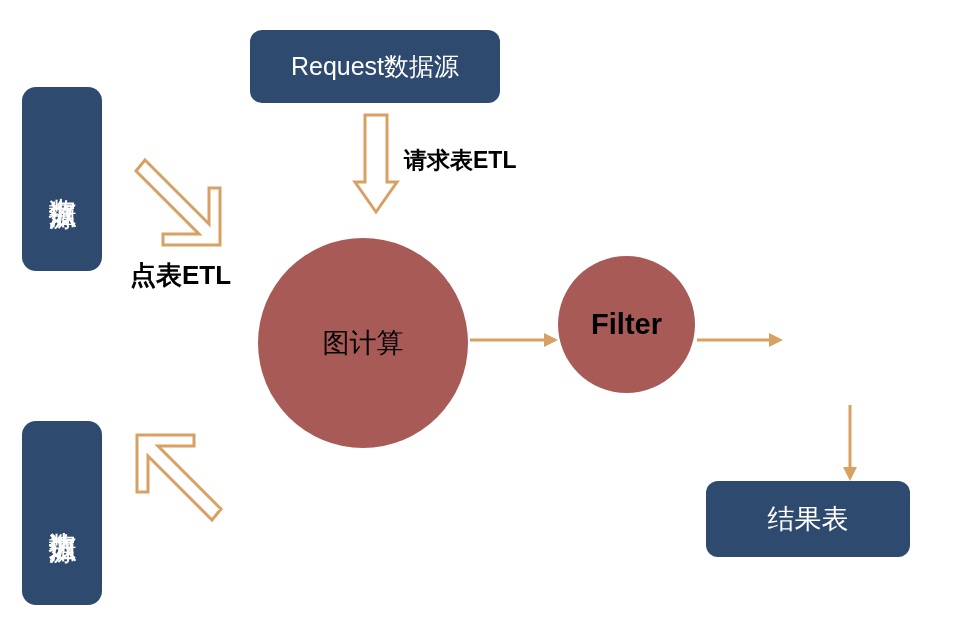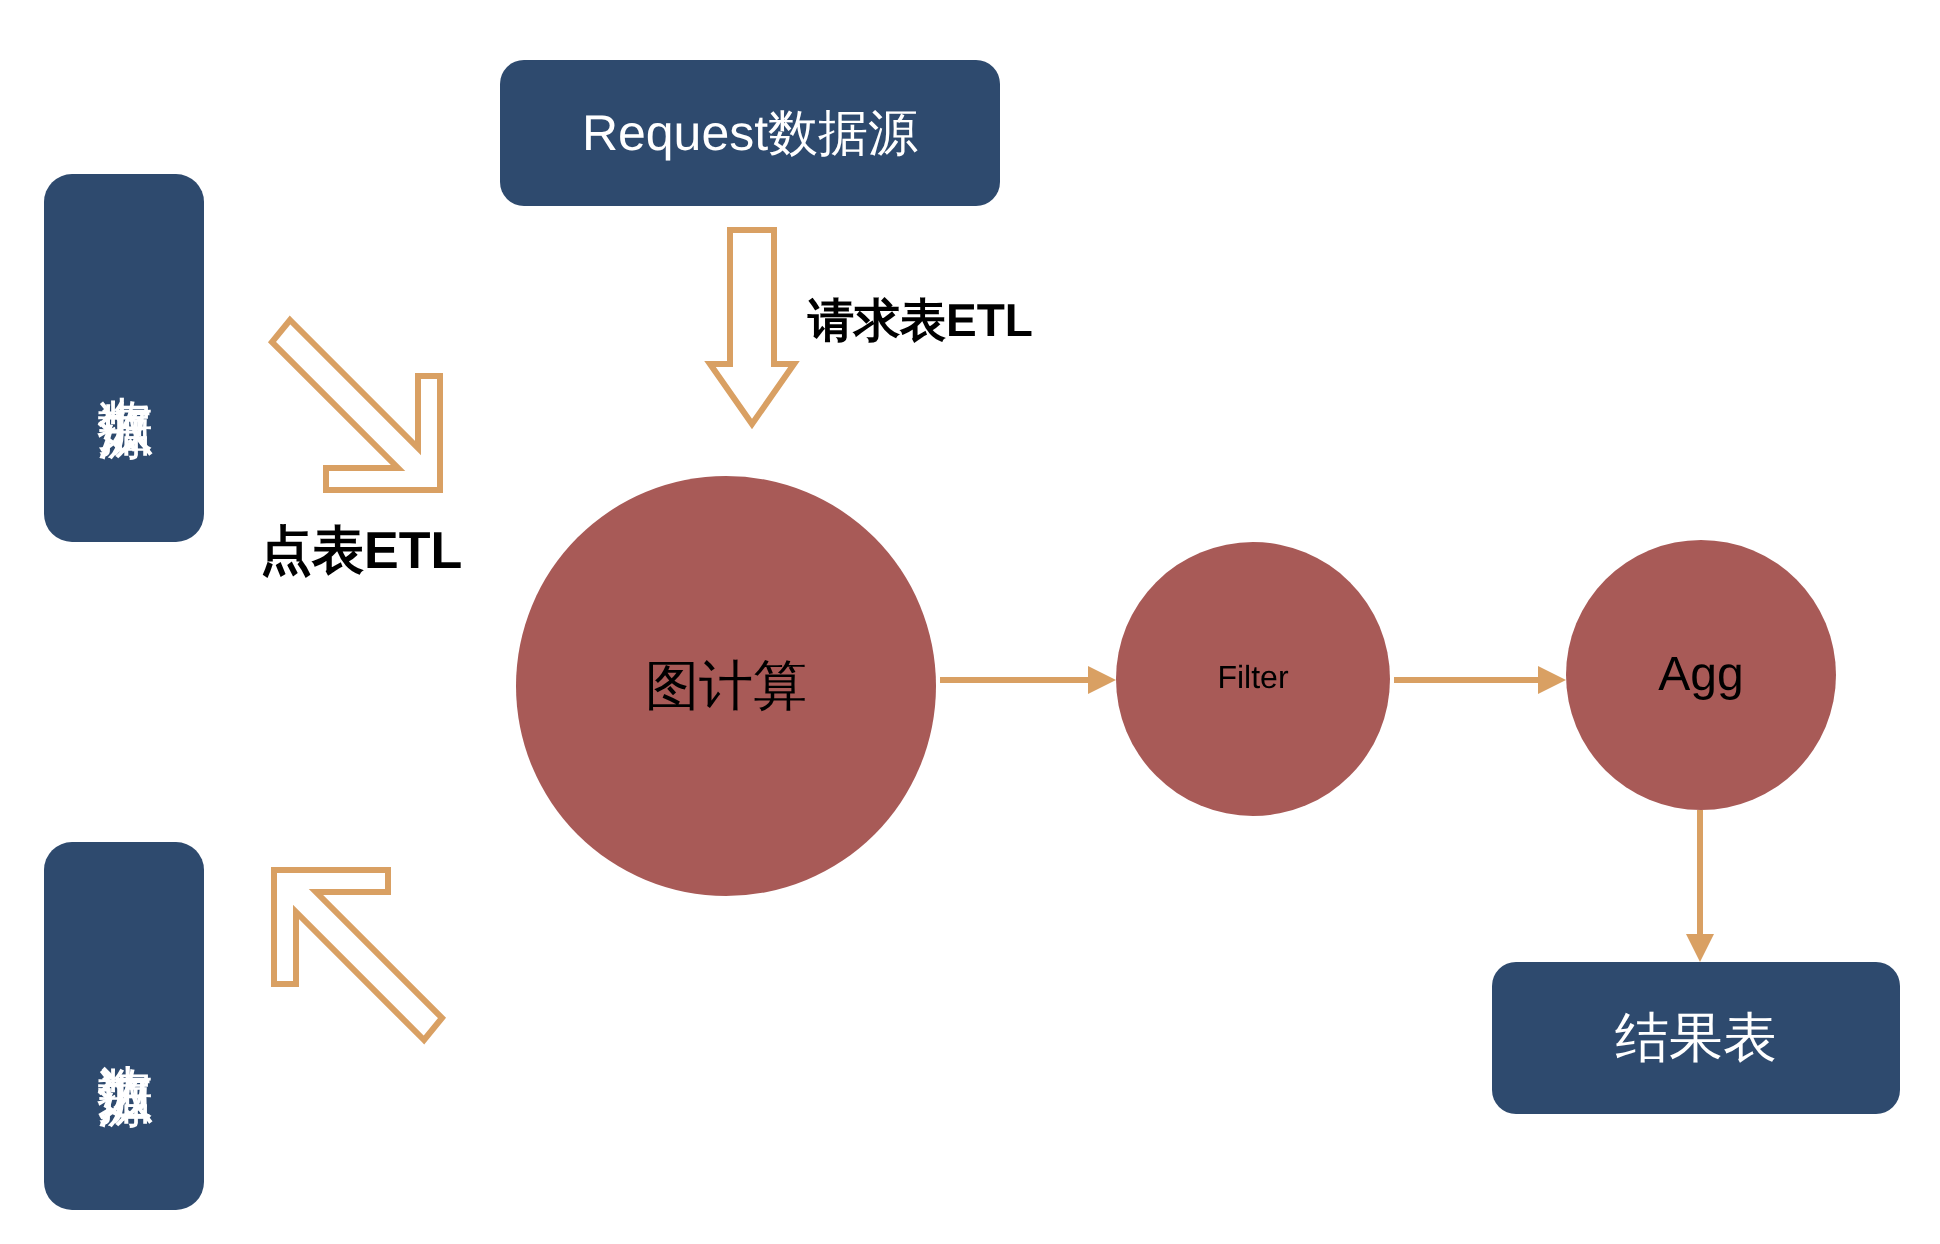--- a/index.html
+++ b/index.html
@@ -56,24 +56,24 @@
     position: absolute;
     color: #000000;
     white-space: nowrap;
     font-weight: 700;
   }
 
   
   #box-point-source   { left: 22px;  top: 87px;  width: 80px;  height: 184px; font-size: 28px; }
   #box-edge-source    { left: 22px;  top: 421px; width: 80px;  height: 184px; font-size: 28px; }
   #box-request-source { left: 250px; top: 30px;  width: 250px; height: 73px;  font-size: 25px; }
-  #box-result         { left: 746px; top: 481px; width: 204px; height: 76px;  font-size: 27px; }
+  #box-result         { left: 706px; top: 481px; width: 204px; height: 76px;  font-size: 27px; }
 
   #circle-graph  { left: 258px; top: 238px; width: 210px; height: 210px; font-size: 27px; }
-  #circle-filter { left: 558px; top: 271px; width: 137px; height: 137px; font-size: 16px; }
+  #circle-filter { left: 558px; top: 256px; width: 137px; height: 137px; font-size: 29px; font-weight: bold; }
   #circle-agg    { left: 783px; top: 270px; width: 135px; height: 135px; font-size: 24px; }
 
   #label-point-etl   { left: 130px; top: 258px; font-size: 26px; }
   #label-edge-etl    { left: 130px; top: 393px; font-size: 23px; }
   #label-request-etl { left: 404px; top: 145px; font-size: 23px; }
 </style>
 </head>
 <body>
 
 <div id="canvas">
@@ -99,21 +99,20 @@
   <div class="node-box vertical" id="box-point-source">点数据源</div>
 
   <div class="node-box vertical" id="box-edge-source">边数据源</div>
 
   <div class="node-box" id="box-request-source">Request数据源</div>
 
   <div class="node-circle" id="circle-graph">图计算</div>
 
   <div class="node-circle" id="circle-filter">Filter</div>
 
-  <div class="node-circle" id="circle-agg">Agg</div>
 
   <div class="node-box" id="box-result">结果表</div>
 
   <div class="edge-label" id="label-point-etl">点表ETL</div>
 
 
   <div class="edge-label" id="label-request-etl">请求表ETL</div>
 
 </div>
 

